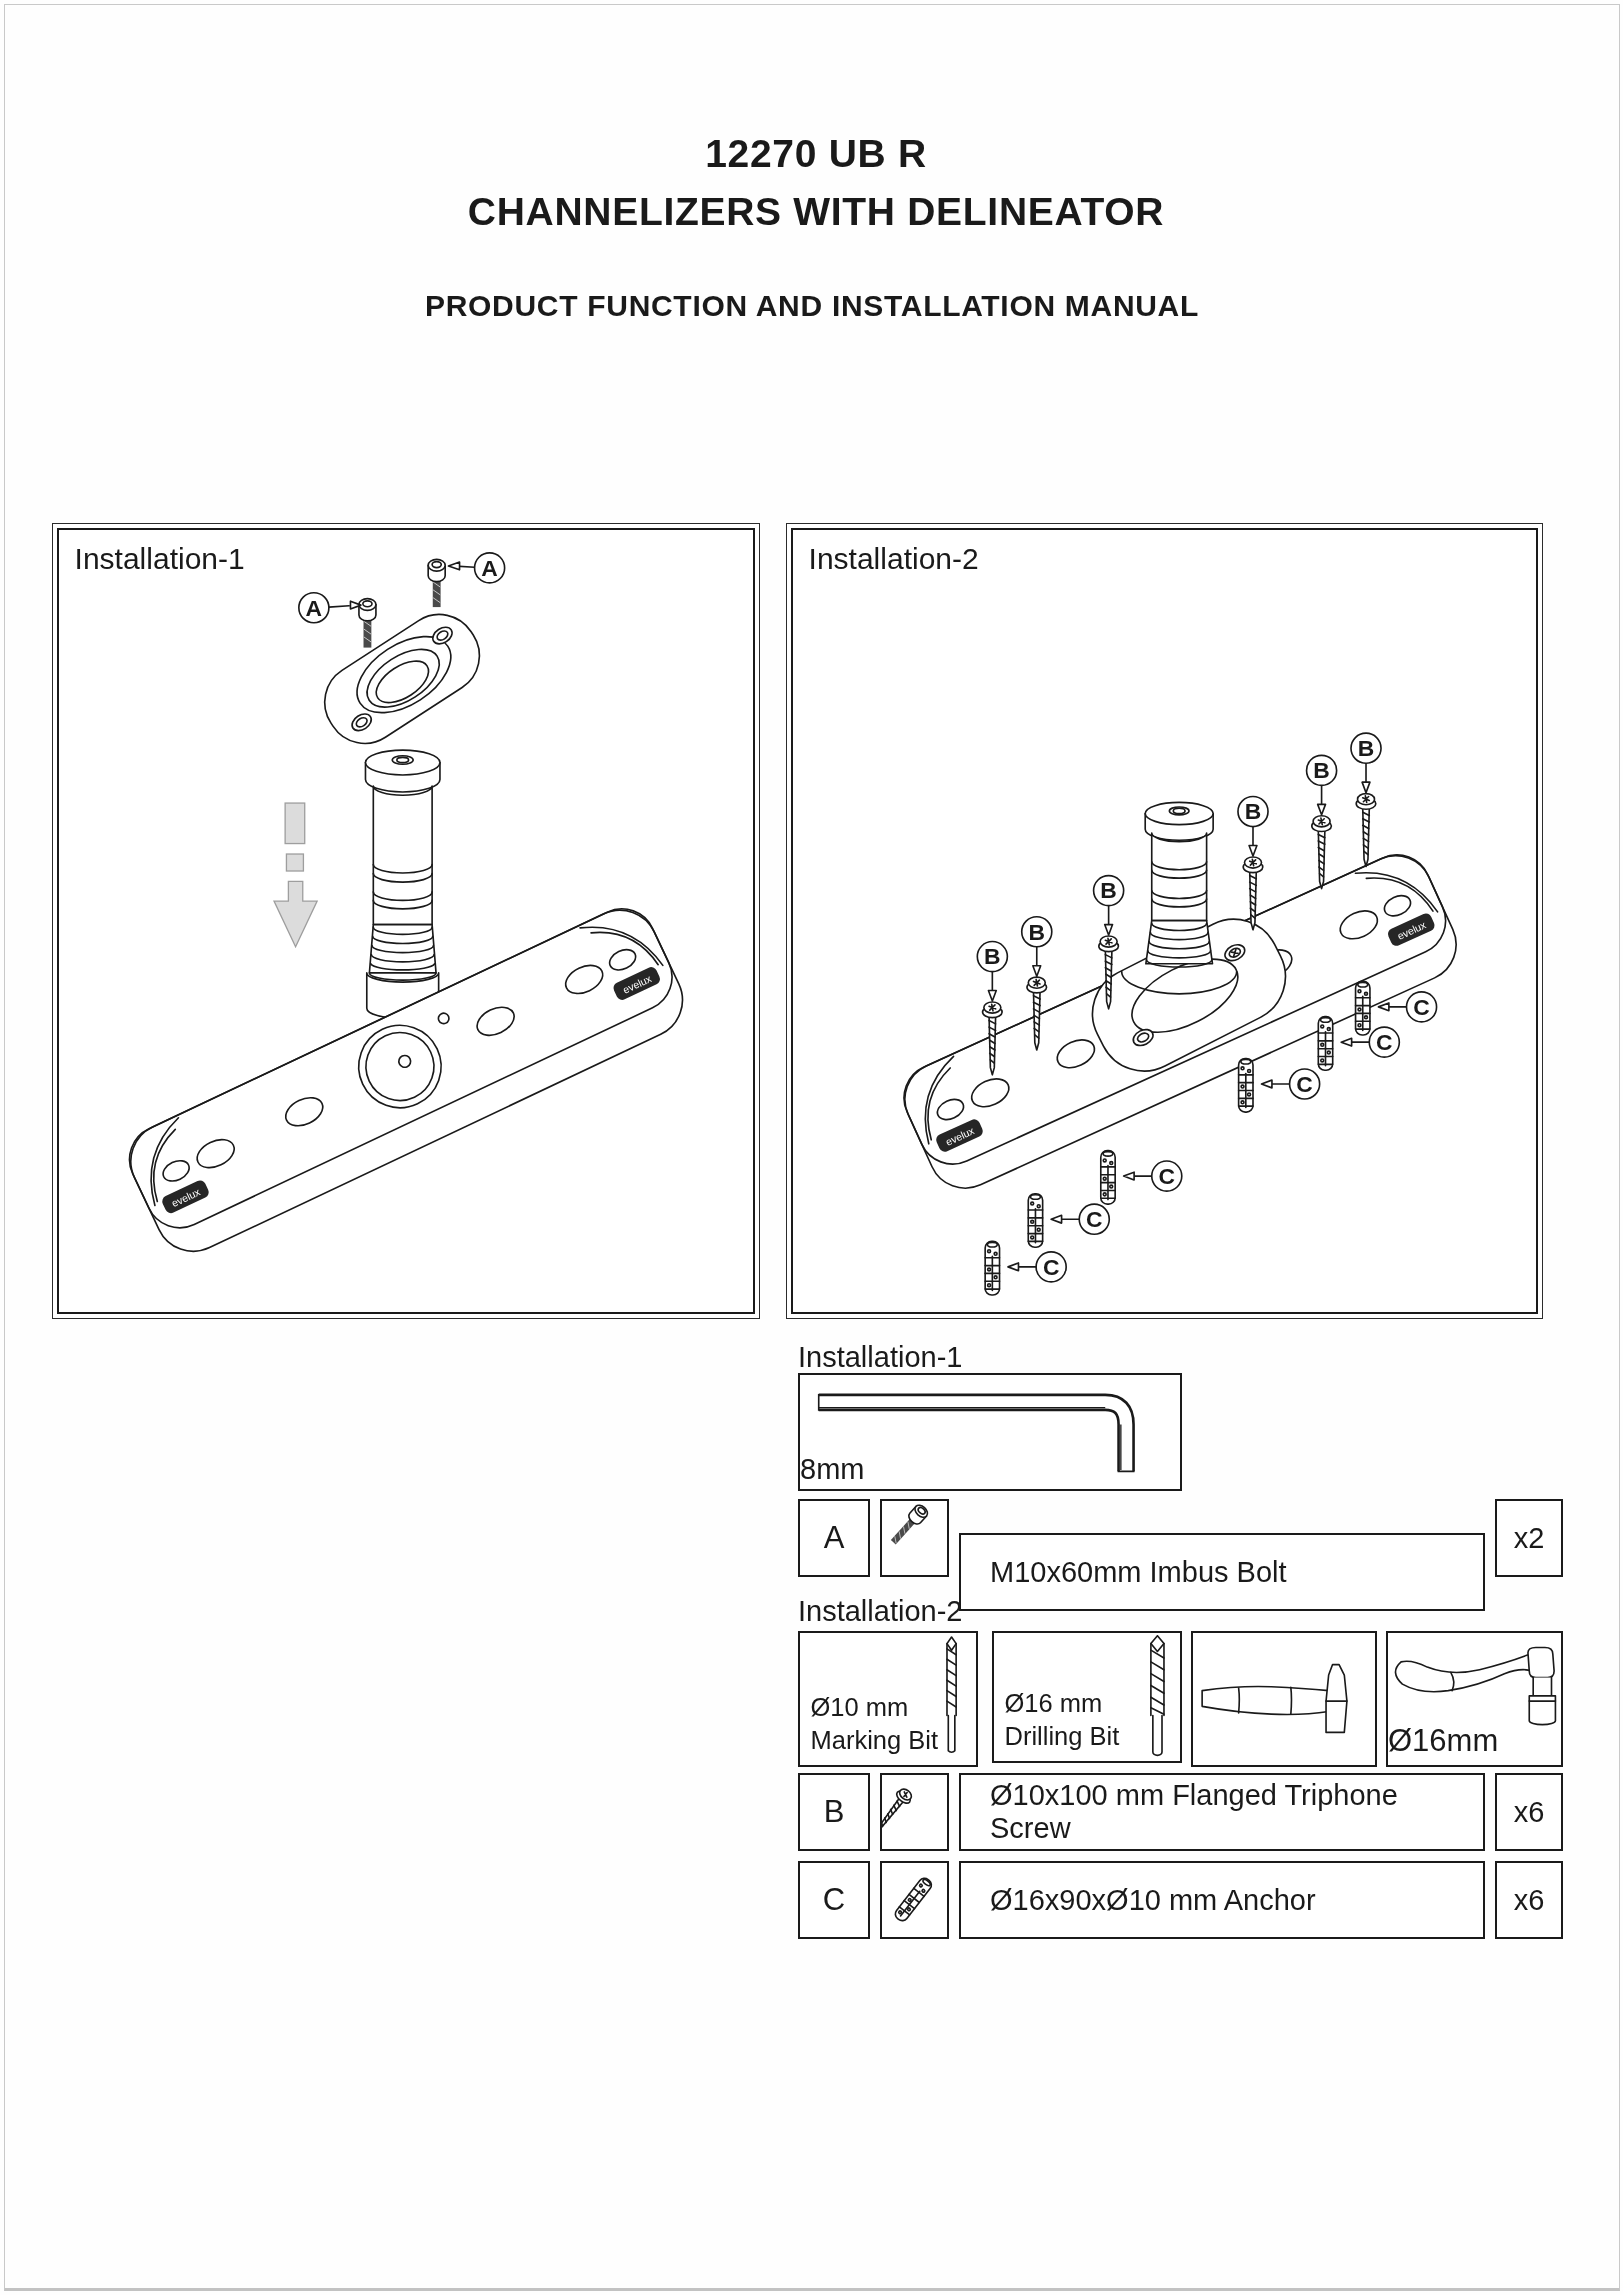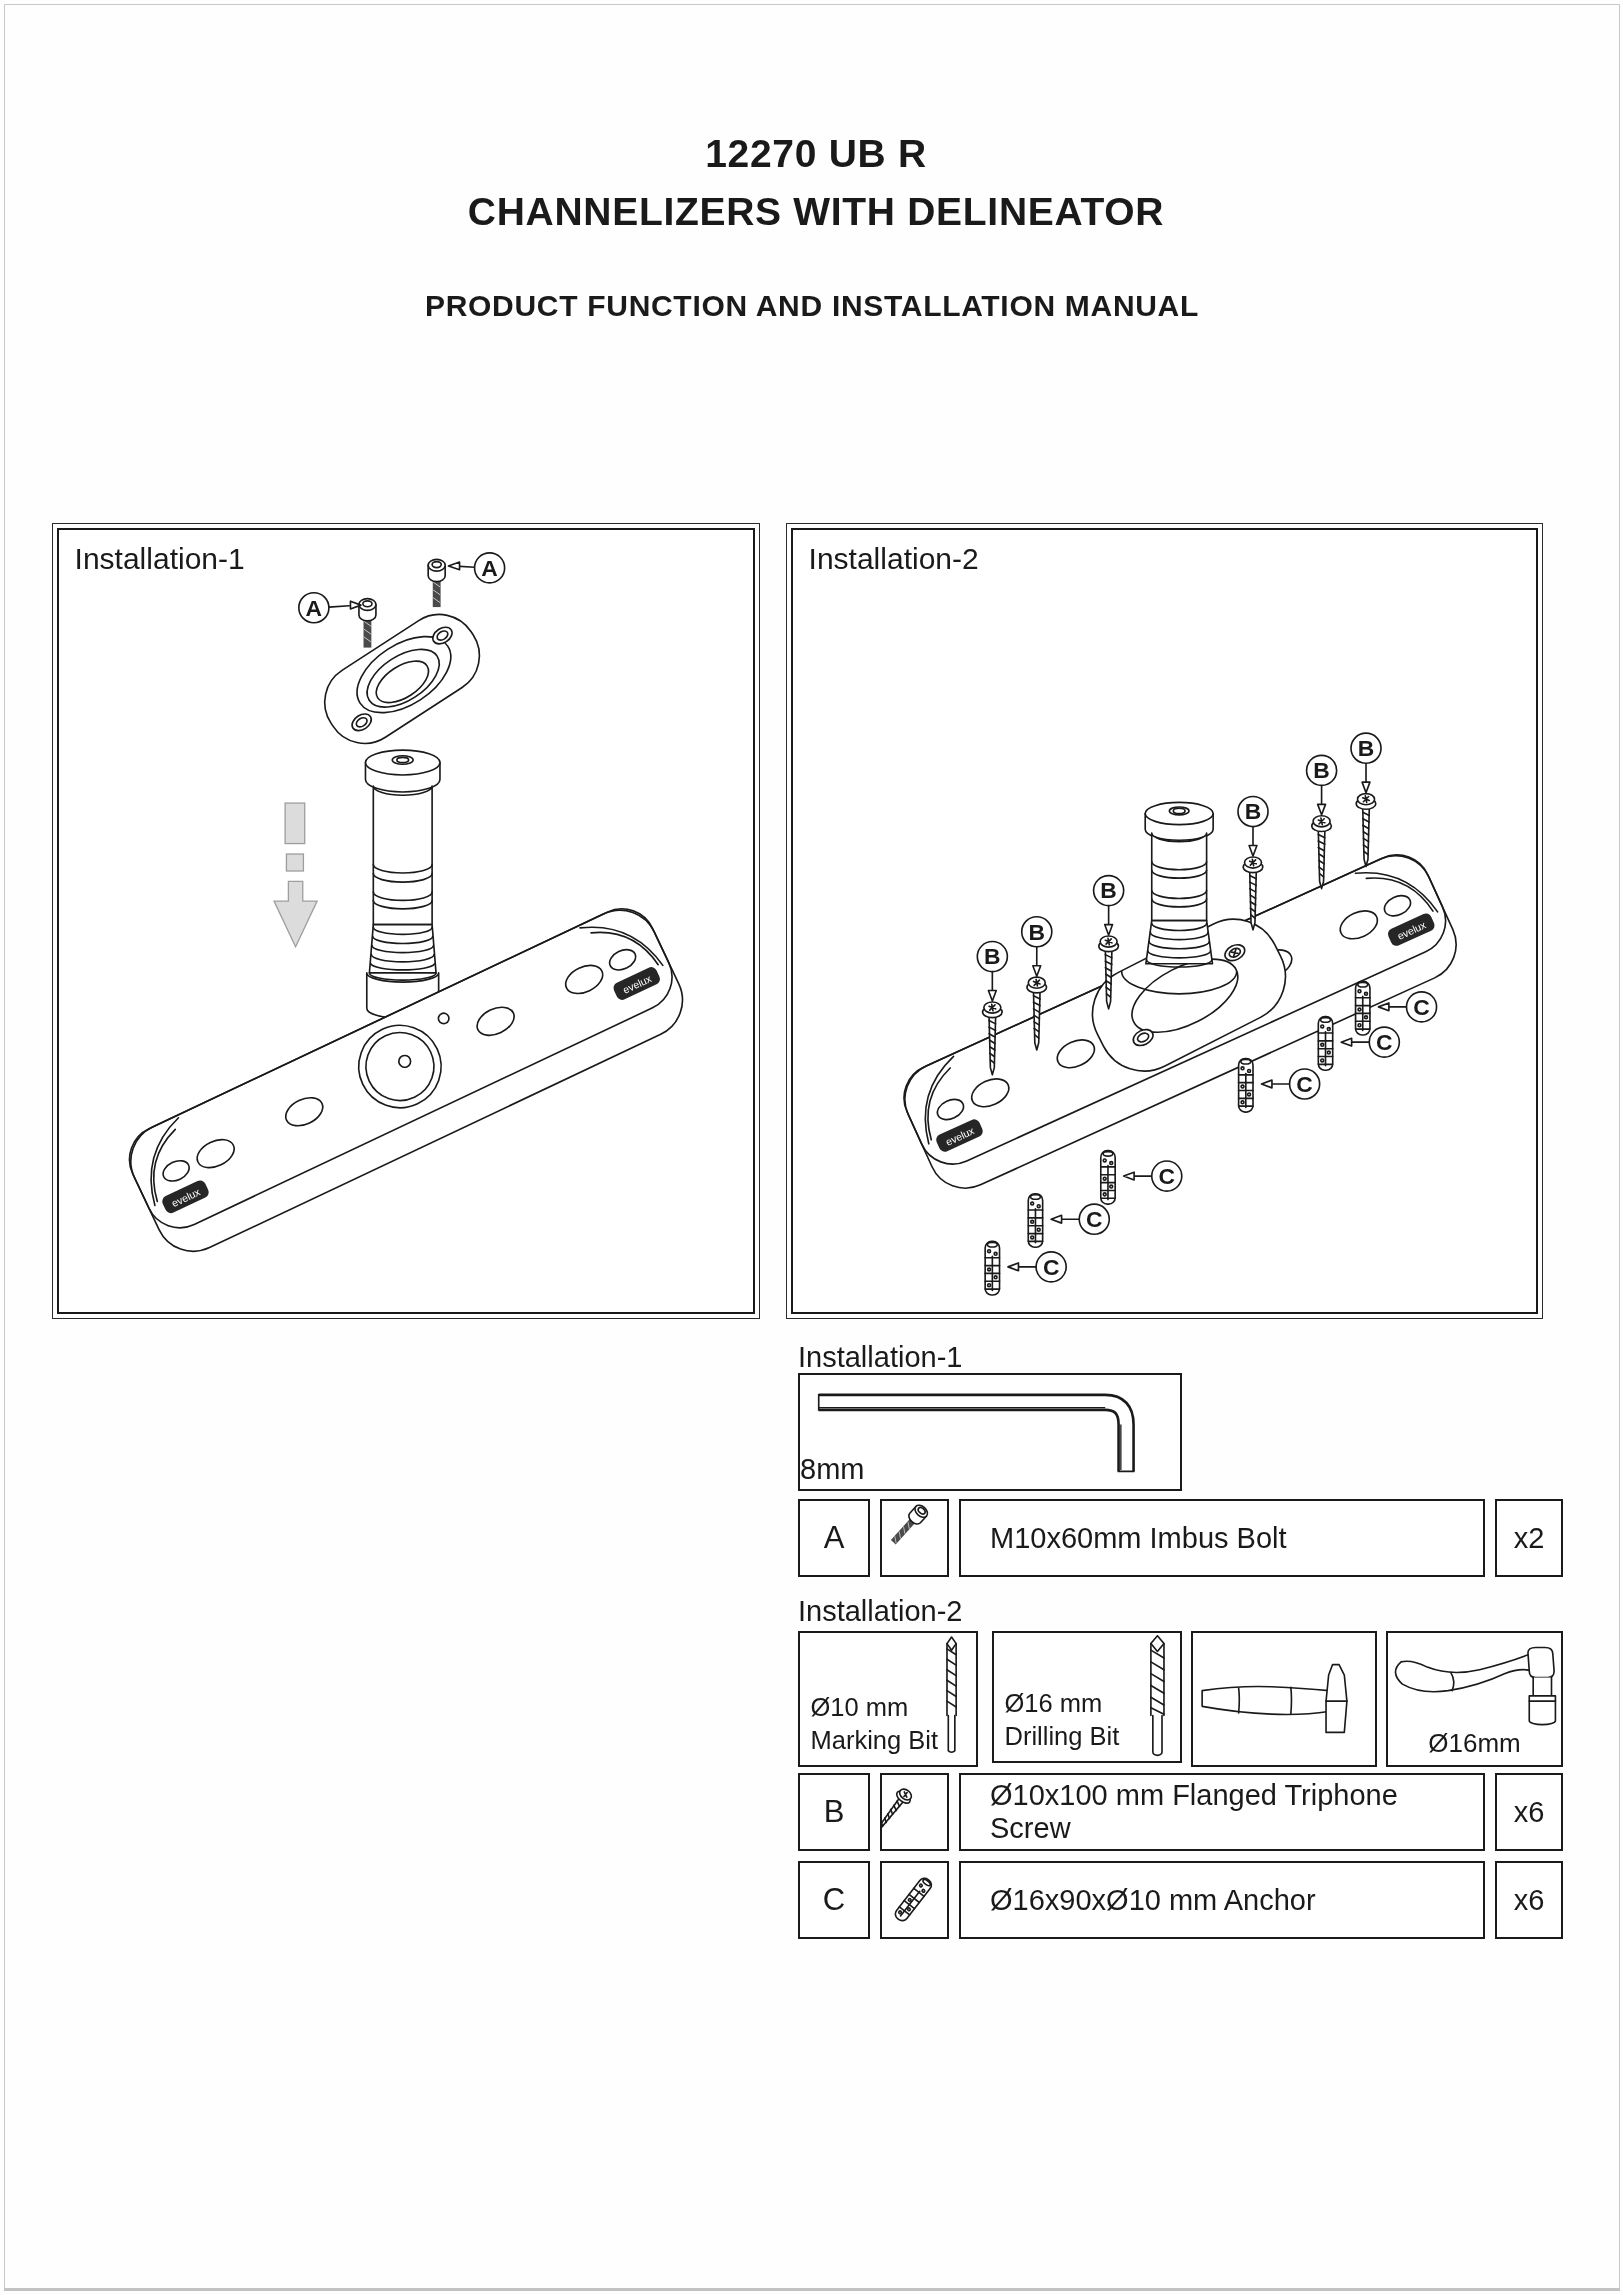--- a/index.html
+++ b/index.html
@@ -11,21 +11,21 @@
   .hdr .sub{margin-top:48px;font-size:30px;letter-spacing:0.7px;}
   .dbox{position:absolute;border:1.3px solid #2b2b2b;background:#fff;box-sizing:border-box;}
   .dbox-inner{position:absolute;inset:3.9px;border:2.6px solid #1a1a1a;}
   .dbox-label{position:absolute;left:15.7px;top:11.8px;font-size:30px;}
   .cell{position:absolute;border:2.6px solid #1a1a1a;background:#fff;box-sizing:border-box;}
   .parts-heading{position:absolute;font-size:29px;}
   .letter-cell{display:flex;align-items:center;justify-content:center;font-size:31px;}
   .desc-cell{display:flex;align-items:center;padding-left:29px;font-size:29px;box-sizing:border-box;}
   .qty-cell{display:flex;align-items:center;justify-content:center;font-size:29px;}
   .tool-label{position:absolute;left:10.5px;bottom:7.8px;font-size:25.5px;line-height:33px;}
-  .tool-size{position:absolute;left:0;bottom:6.5px;width:100%;text-align:center;font-size:26px;}
+  .tool-size{position:absolute;left:0;bottom:6.5px;width:100%;font-size:31px;}
   .kb-size{position:absolute;left:0;bottom:2.6px;width:92%;font-size:29px;}
   svg{position:absolute;left:0;top:0;}
   svg .ln{stroke:#1a1a1a;fill:none;stroke-width:2.5;stroke-linejoin:round;stroke-linecap:round;}
   svg .fw{fill:#ffffff;}
   svg .callout{font-size:35px;font-weight:700;fill:#1a1a1a;}
 </style>
 </head>
 <body>
 
 <div class="page">
@@ -305,21 +305,21 @@
     <svg width="64" height="73" viewBox="0 0 98 112">
       <g class="ln" transform="translate(40,38) rotate(42)">
         <rect x="-5" y="-12" width="10" height="46" fill="#4a4a4a" stroke="none"></rect>
         <path d="M-4 -4 l8 6 M-4 6 l8 6 M-4 16 l8 6 M-4 26 l8 6" stroke="#cfcfcf" stroke-width="1.2"></path>
         <path class="fw" d="M-11 -30 L-11 -16 A11 7.5 0 0 0 11 -16 L11 -30"></path>
         <ellipse class="fw" cx="0" cy="-30" rx="11" ry="7.5"></ellipse>
         <ellipse cx="0" cy="-31" rx="6" ry="4"></ellipse>
       </g>
     </svg>
   </div>
-  <div class="cell desc-cell" style="left:959px;top:1499px;width:526px;height:78px;">M10x60mm Imbus Bolt</div>
+  <div class="cell desc-cell" style="left:959px;top:1533px;width:526px;height:78px;">M10x60mm Imbus Bolt</div>
   <div class="cell qty-cell" style="left:1495px;top:1499px;width:68px;height:78px;">x2</div>
 
   <div class="parts-heading" style="left:798px;top:1595px;">Installation-2</div>
 
   <div class="cell" style="left:798px;top:1631px;width:180px;height:136px;">
     <svg width="179" height="131" viewBox="0 0 274 200">
       <g class="ln">
         <rect class="fw" x="225" y="14" width="14" height="112" stroke="none"></rect>
         <polygon class="fw" points="232,6 239,16 232,26 225,16"></polygon>
         <path d="M225 16 L225 126 M239 16 L239 126"></path>

